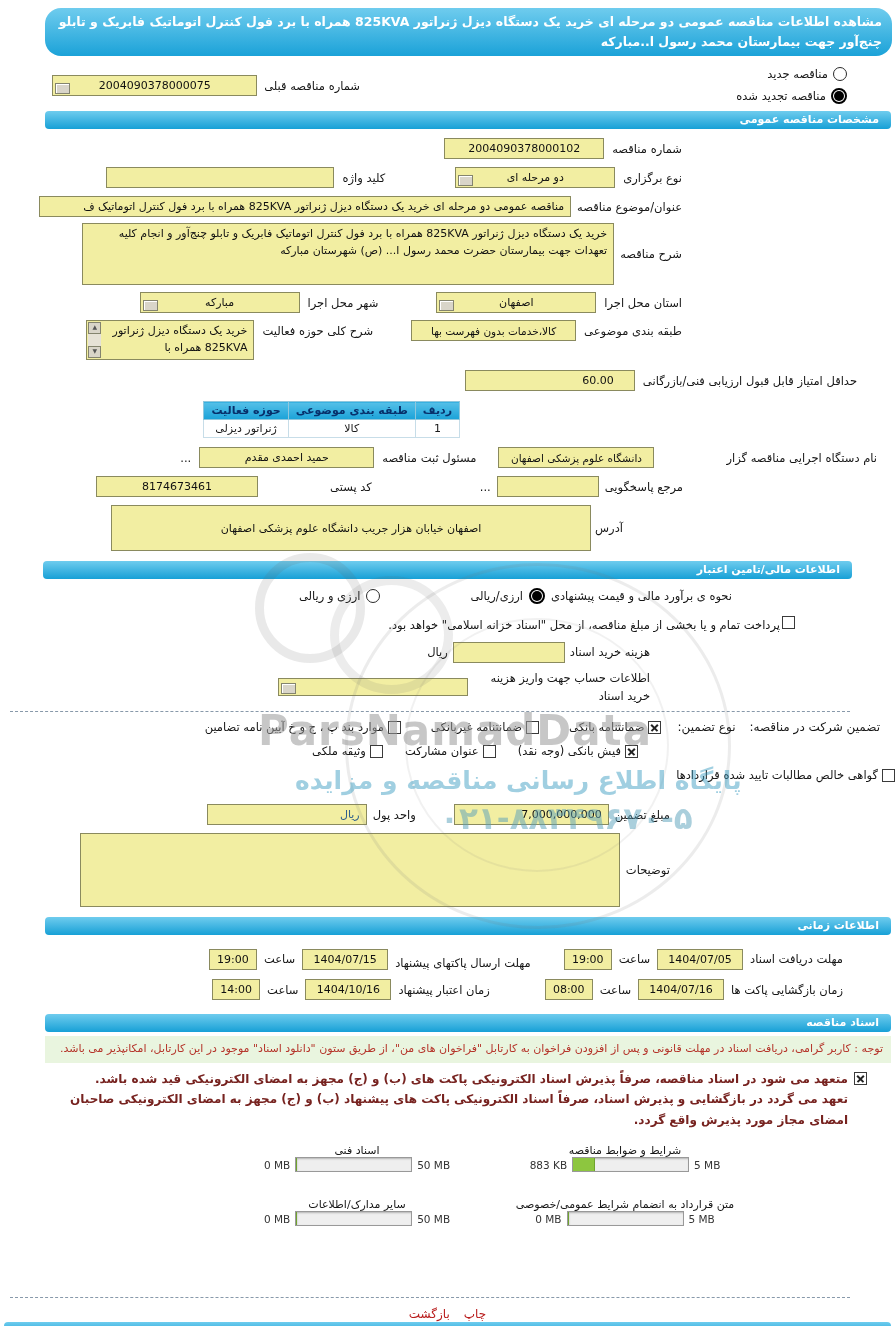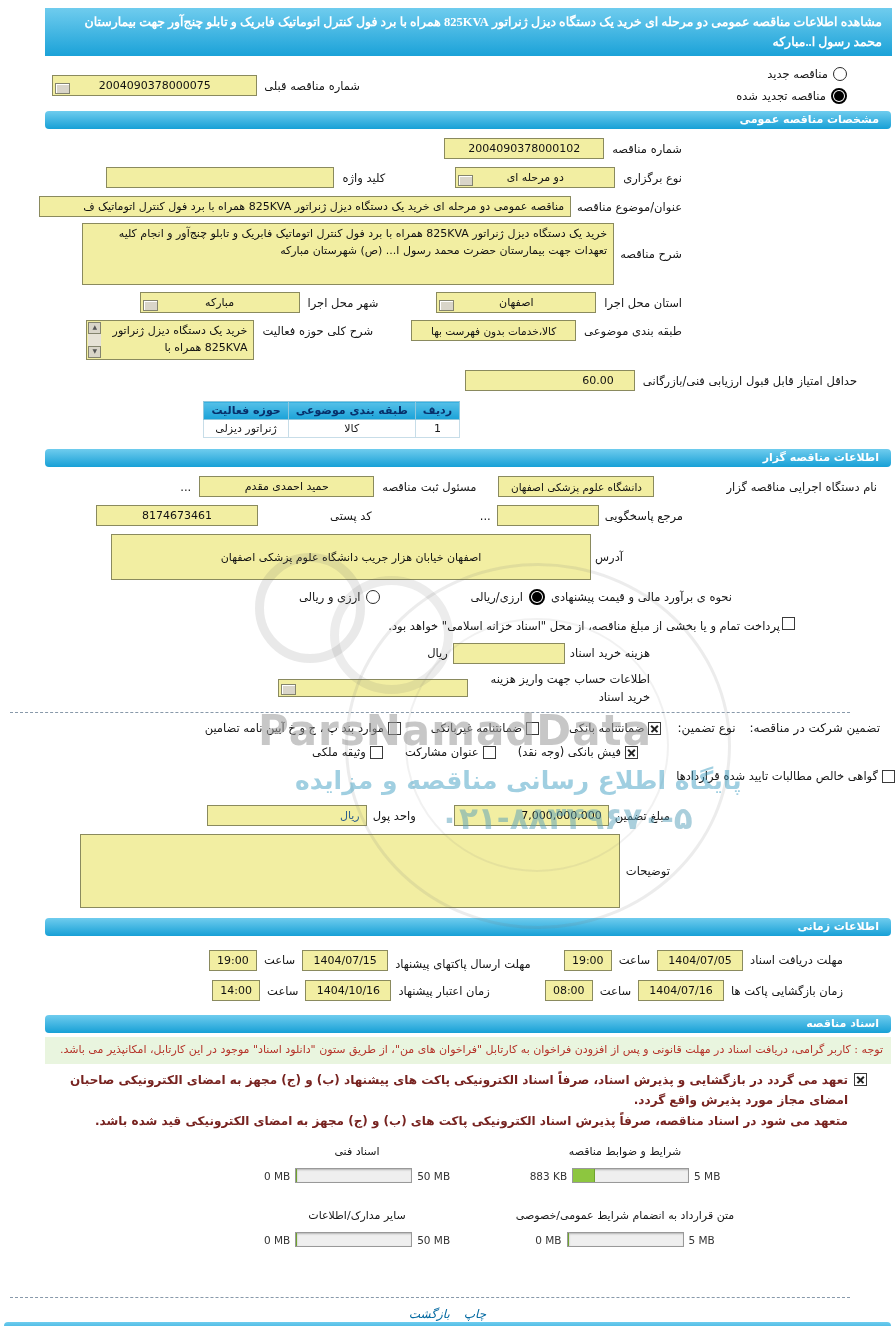--- a/index.html
+++ b/index.html
@@ -1,19 +1,19 @@
 <!DOCTYPE html>
 <html lang="fa" dir="rtl"><head>
 <meta charset="utf-8">
 <style>
   html,body{margin:0;padding:0;background:#fff;}
   body{width:895px;height:1326px;font-family:"DejaVu Sans",sans-serif;font-size:12px;color:#1a1a1a;direction:rtl;position:relative;overflow:hidden;}
   .page{position:relative;width:895px;height:1326px;}
 
-  .titlebar{margin:8px 3px 0 45px;background:linear-gradient(#6fccee,#1ba2d8);border-radius:0;color:#fff;font-weight:bold;font-size:12.5px;line-height:1.6;padding:4px 10px;text-align:right;font-family:Liberation Serif, serif;}
+  .titlebar{margin:8px 3px 0 45px;background:linear-gradient(#6fccee,#1ba2d8);border-radius:16px;color:#fff;font-weight:bold;font-size:12.5px;line-height:1.6;padding:4px 10px;text-align:right;}
   .secbar{margin:0 4px 0 45px;background:linear-gradient(#6fccee,#17a0d6);border-radius:4px;color:#fff;font-weight:bold;font-size:11px;padding:2px 12px 3px;text-align:right;}
 
   .frow{display:flex;align-items:center;}
   .lbl{white-space:nowrap;color:#161616;font-size:11.5px;}
   .ybox{background:#f2eea2;border:1px solid #8a8a5e;box-sizing:border-box;font-size:11px;color:#111;display:flex;align-items:center;justify-content:center;position:relative;height:21px;flex:none;}
   .ta{align-items:flex-start;justify-content:flex-start;padding:2px 6px;text-align:right;line-height:1.5;}
   .thumb{position:absolute;left:2px;bottom:1px;width:13px;height:9px;background:#d9d5c9;border:1px solid #84846e;box-shadow:inset 1px 1px 0 #fff;}
   .vscroll{position:absolute;left:1px;top:1px;bottom:1px;width:13px;background:#e6e2d6;display:flex;flex-direction:column;justify-content:space-between;}
   .varrow{height:10px;background:#d9d5c9;border:1px solid #84846e;font-size:6px;line-height:8px;text-align:center;color:#555;}
 
@@ -29,25 +29,25 @@
   table.cls th{background:linear-gradient(#55c0e8,#1ba2d8);color:#07306b;font-weight:bold;padding:2px 7px;border:1px solid #8fc7dd;white-space:nowrap;}
   table.cls td{background:#fff;padding:2px 7px;border:1px solid #c7dde8;text-align:center;white-space:nowrap;}
 
   .dotline{border-top:1px dashed #8899aa;margin:6px 45px 0 10px;}
   .note{margin:4px 4px 0 45px;background:#e9f5df;color:#b5342a;font-size:11px;text-align:right;padding:4px 8px;line-height:1.7;}
   .commit{color:#772320;font-weight:bold;font-size:12px;line-height:1.7;text-align:right;}
 
   .bar-row{direction:ltr;display:flex;align-items:center;gap:5px;font-size:10.5px;color:#333;}
   .track{width:115px;height:13px;background:#efefef;border:1px solid #999;box-shadow:inset 1px 1px 2px rgba(0,0,0,.25);position:relative;overflow:hidden;flex:none;}
   .fill{position:absolute;left:0;top:0;bottom:0;background:#8dc63f;border-right:1px solid #6fa32e;}
-  .upload-cell{width:210px;display:flex;flex-direction:column;align-items:center;gap:10px;}
+  .upload-cell{width:210px;display:flex;flex-direction:column;align-items:center;}
 
   .footer{position:absolute;left:0;right:0;bottom:13px;}
   .links{display:flex;justify-content:center;gap:14px;margin-top:9px;}
-  .links span{color:#0369a1;font-style:italic;font-size:12px;cursor:pointer;}
+  .links span{color:#b91c1c;font-size:12px;cursor:pointer;}
   .bottombar{position:absolute;left:4px;right:4px;bottom:0;height:12px;background:linear-gradient(#6fccee,#1ba2d8);border-radius:4px;}
 
   .wm{position:absolute;pointer-events:none;z-index:40;}
   .wm-brand{top:698px;left:258px;font-size:42px;font-weight:bold;color:#9a9a9a;opacity:.55;direction:ltr;letter-spacing:1px;font-family:"DejaVu Sans",sans-serif;}
   .wm-slogan{top:758px;left:295px;font-size:25px;font-weight:bold;color:#2e96bd;opacity:.45;}
   .wm-phone{top:792px;left:440px;font-size:31px;font-weight:bold;color:#58a0ba;opacity:.5;direction:ltr;}
   .wm-ring{border-radius:50%;opacity:.14;}
 </style>
 </head>
 <body>
@@ -154,21 +154,20 @@
     </thead>
     <tbody>
       <tr>
         <td>1</td>
         <td>کالا</td>
         <td>ژنراتور دیزلی</td>
       </tr>
     </tbody>
   </table>
 
-  <div class="secbar" style="margin-top:11px;">اطلاعات مناقصه گزار</div>
 
   <div class="frow" style="padding-right:18px;margin-top:9px;">
     <span class="lbl">نام دستگاه اجرایی مناقصه گزار</span>
     <div class="ybox" style="width:156px;margin-right:72px;font-size:10.5px;">
         <span>دانشگاه علوم پزشکی اصفهان</span>
       </div>
     <span class="lbl" style="margin-right:22px;">مسئول ثبت مناقصه</span>
     <div class="ybox" style="width:175px;margin-right:8px;">
         <span>حمید احمدی مقدم</span>
       </div>
@@ -187,20 +186,21 @@
       </div>
   </div>
 
   <div class="frow" style="padding-right:272px;margin-top:8px;gap:4px;">
     <span class="lbl">آدرس</span>
     <div class="ybox" style="width:480px;height:46px;">
         <span>اصفهان خیابان هزار جریب دانشگاه علوم پزشکی اصفهان</span>
       </div>
   </div>
 
+  <div class="secbar" style="margin-top:10px;margin-left:43px;margin-right:43px;margin-left:43px;">اطلاعات مالی/تامین اعتبار</div>
 
   <div class="frow" style="padding-right:163px;margin-top:9px;gap:6px;">
     <span class="lbl">نحوه ی برآورد مالی و قیمت پیشنهادی</span>
     <span class="radio checked"></span>
     <span class="lbl">ارزی/ریالی</span>
     <span class="radio" style="margin-right:84px;"></span>
     <span class="lbl">ارزی و ریالی</span>
   </div>
 
   <div class="frow" style="padding-right:100px;margin-top:12px;gap:2px;align-items:flex-start;">
@@ -309,22 +309,22 @@
       </div>
   </div>
 
   <div class="secbar" style="margin-top:14px;">اسناد مناقصه</div>
 
   <div class="note">توجه : کاربر گرامی، دریافت اسناد در مهلت قانونی و پس از افزودن فراخوان به کارتابل "فراخوان های من"، از طریق ستون "دانلود اسناد" موجود در این کارتابل، امکانپذیر می باشد.</div>
 
   <div class="frow" style="padding-right:28px;margin-top:6px;gap:6px;align-items:flex-start;">
     <span class="cb checked" style="margin-top:3px;"></span>
     <div style="width:815px;">
+      <div class="commit">متعهد می شود در اسناد مناقصه، صرفاً پذیرش اسناد الکترونیکی پاکت های (ب) و (ج) مجهز به امضای الکترونیکی قید شده باشد.</div>
       <div class="commit">تعهد می گردد در بازگشایی و پذیرش اسناد، صرفاً اسناد الکترونیکی پاکت های پیشنهاد (ب) و (ج) مجهز به امضای الکترونیکی صاحبان امضای مجاز مورد پذیرش واقع گردد.</div>
-      <div class="commit">متعهد می شود در اسناد مناقصه، صرفاً پذیرش اسناد الکترونیکی پاکت های (ب) و (ج) مجهز به امضای الکترونیکی قید شده باشد.</div>
     </div>
   </div>
 
   <div class="frow" style="padding-right:165px;margin-top:14px;align-items:flex-start;">
     <div class="upload-cell">
       <span class="lbl" style="font-size:11px;">شرایط و ضوابط مناقصه</span>
       <div class="bar-row">
         <span>883 KB</span>
         <div class="track">
             <div class="fill" style="width: 18%;"></div>

